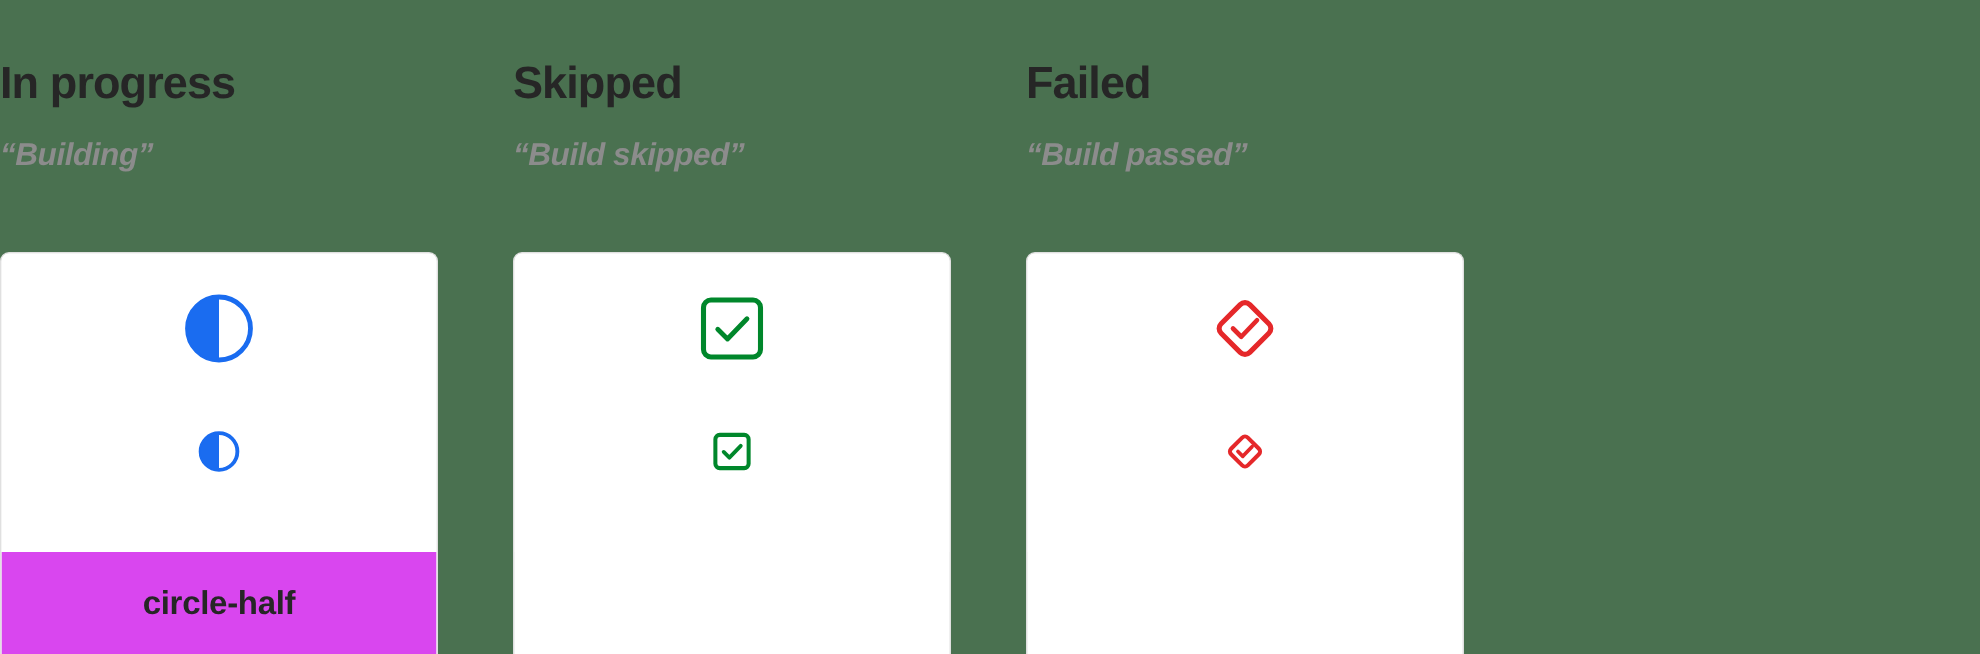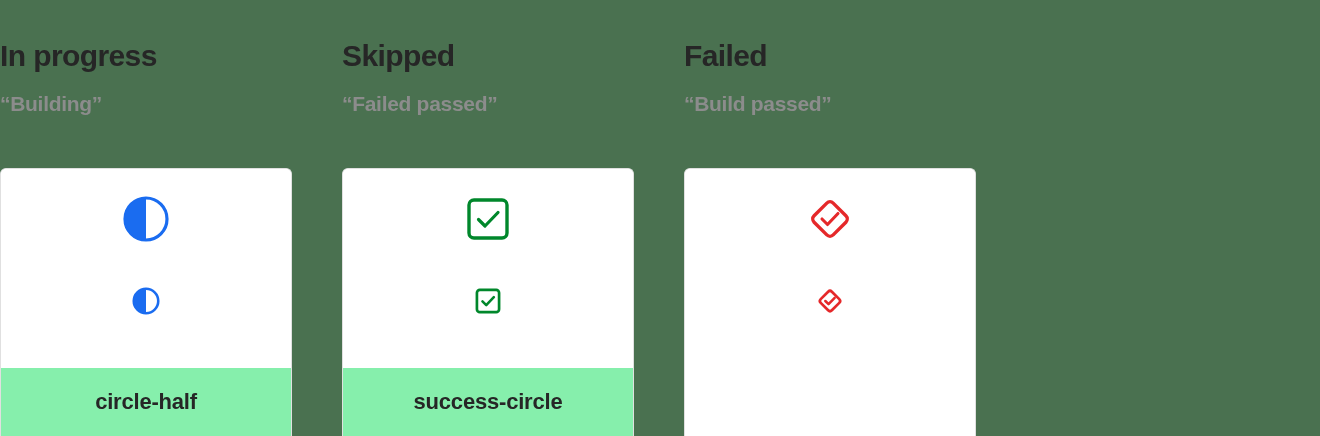--- a/index.html
+++ b/index.html
@@ -55,20 +55,21 @@
     padding: 0;
     position: absolute;
     left: 0;
     top: 90px;
     font-size: 21px;
     font-weight: bold;
     letter-spacing: -0.3px;
     color: #8c8c8c;
     line-height: 28px;
     white-space: nowrap;
+    font-style: italic;
   }
 
   
   .card {
     position: absolute;
     left: 0;
     top: 168px;
     width: 292px;
     height: 268px;
     background: #ffffff;
@@ -108,21 +109,21 @@
   }
   .icon-big  { width: 48px; height: 48px; display: block; }
   .icon-small{ width: 28px; height: 28px; display: block; }
 
   .card-footer {
     position: absolute;
     left: 0;
     right: 0;
     top: 199px;
     bottom: 0;
-    background: #86efac;
+    background: #d946ef;
     display: flex;
     align-items: center;
     justify-content: center;
   }
   .card-footer-label {
     font-size: 22px;
     font-weight: bold;
     letter-spacing: -0.2px;
     color: #262626;
     white-space: nowrap;
@@ -159,44 +160,41 @@
       </div>
       <div class="card-footer">
         <span class="card-footer-label">circle-half</span>
       </div>
     </div>
   </div>
 
   <div class="column col-2">
     <div class="col-head">
       <div class="col-title">Skipped</div>
-      <div class="col-sub">“Failed passed”</div>
+      <div class="col-sub">“Build skipped”</div>
     </div>
 
     <div class="card">
       <div class="card-body">
 
         <div class="icon-big-wrap">
           <svg class="icon-big" viewBox="0 0 48 48">
             <rect x="5" y="5" width="38" height="38" rx="5" ry="5" fill="none" stroke="#00872b" stroke-width="3.4"></rect>
             <path d="M14.5 24.5 L21 31 L34 17.5" fill="none" stroke="#00872b" stroke-width="3.2" stroke-linecap="round" stroke-linejoin="round"></path>
           </svg>
         </div>
 
         <div class="icon-small-wrap">
           <svg class="icon-small" viewBox="0 0 48 48">
             <rect x="5" y="5" width="38" height="38" rx="5" ry="5" fill="none" stroke="#00872b" stroke-width="4.6"></rect>
             <path d="M14.5 24.5 L21 31 L34 17.5" fill="none" stroke="#00872b" stroke-width="4.4" stroke-linecap="round" stroke-linejoin="round"></path>
           </svg>
         </div>
 
       </div>
-      <div class="card-footer">
-        <span class="card-footer-label">success-circle</span>
-      </div>
     </div>
   </div>
 
   <div class="column col-3">
     <div class="col-head">
       <div class="col-title">Failed</div>
       <div class="col-sub">“Build passed”</div>
     </div>
 
     <div class="card">

